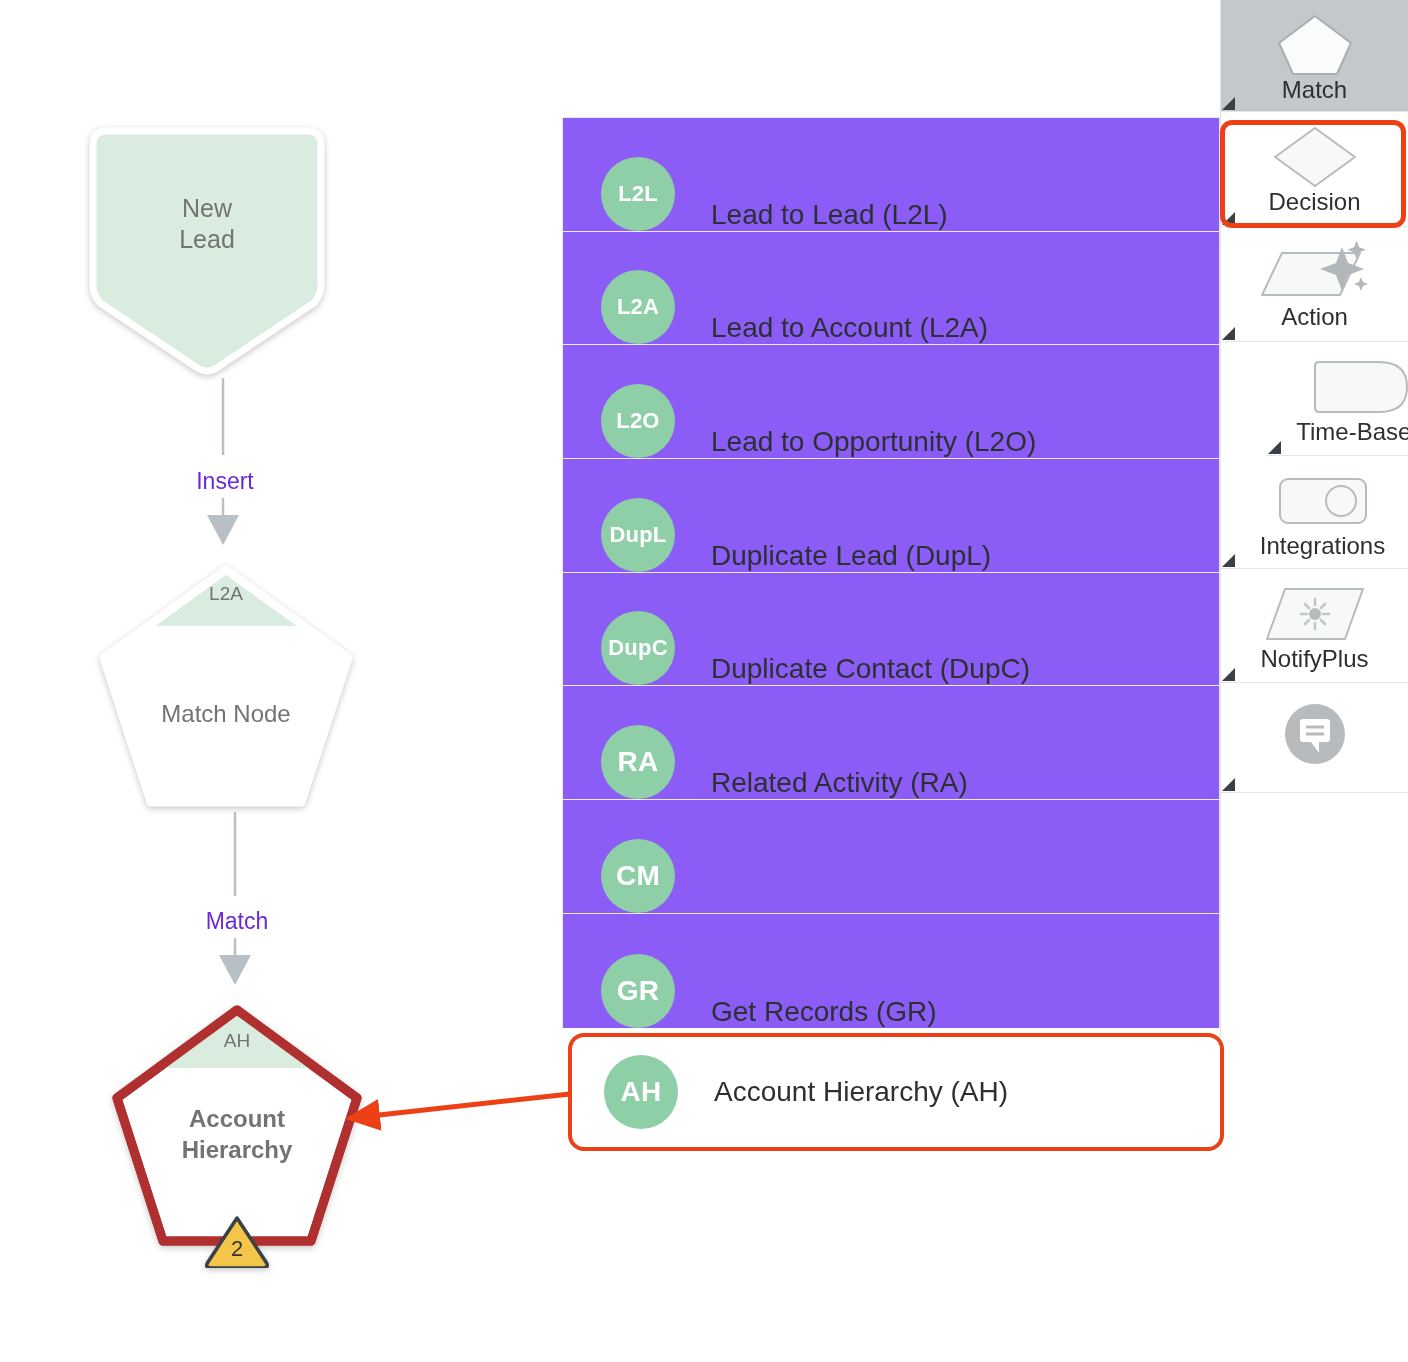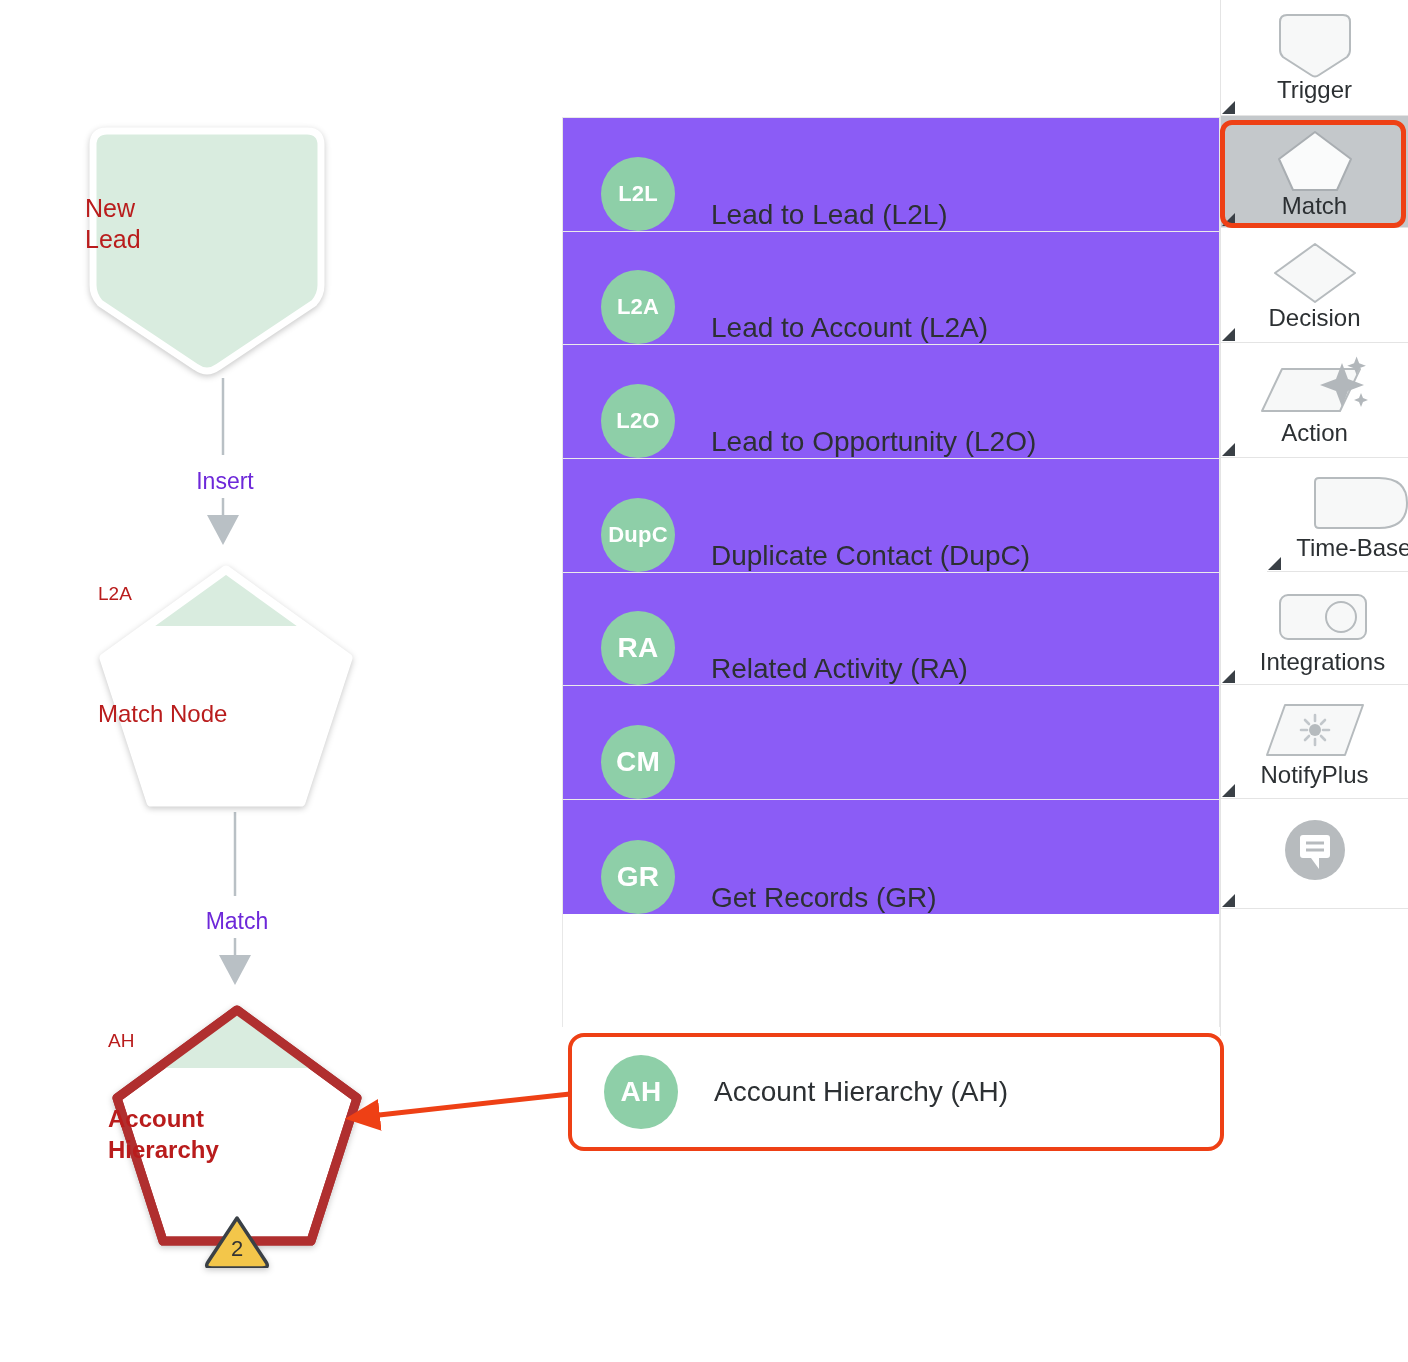--- a/index.html
+++ b/index.html
@@ -11,22 +11,22 @@
     overflow: hidden;
   }
 
   #stage { position: relative; width: 1408px; height: 1362px; background:#fff; }
 
   
   #flow-canvas { position:absolute; left:0; top:0; width:1220px; height:1362px; }
 
   .node-label {
     position:absolute;
-    text-align:left;
-    color:#b91c1c;
+    text-align:center;
+    color:#737373;
     pointer-events:none;
     white-space:pre-line;
   }
 
   
   #trigger-node { position:absolute; left:85px; top:125px; width:244px; height:250px; }
   #trigger-node .shape-wrap { position:absolute; inset:0; filter: drop-shadow(0 2px 3px rgba(0,0,0,.22)); }
   #trigger-label {
     left:85px; top:193px; width:244px;
     font-size:25px; line-height:31px;
@@ -227,20 +227,24 @@
       </div>
       <div class="list-row">
         <div class="row-badge sm">L2A</div>
         <div class="row-text">Lead to Account (L2A)</div>
       </div>
       <div class="list-row">
         <div class="row-badge sm">L2O</div>
         <div class="row-text">Lead to Opportunity (L2O)</div>
       </div>
       <div class="list-row">
+        <div class="row-badge sm">DupL</div>
+        <div class="row-text">Duplicate Lead (DupL)</div>
+      </div>
+      <div class="list-row">
         <div class="row-badge sm">DupC</div>
         <div class="row-text">Duplicate Contact (DupC)</div>
       </div>
       <div class="list-row">
         <div class="row-badge">RA</div>
         <div class="row-text">Related Activity (RA)</div>
       </div>
       <div class="list-row">
         <div class="row-badge">CM</div>
       </div>
@@ -250,29 +254,20 @@
       </div>
     </div>
 
   <div id="highlight-row-wrap">
     <div class="row-badge">AH</div>
     <div class="row-text">Account Hierarchy (AH)</div>
   </div>
 
   <div id="palette">
 
-    <div class="palette-tile" style="height:116px;">
-      <span class="tile-icon">
-        <svg width="80" height="66" viewBox="0 0 80 66">
-          <path d="M5 10 Q5 3 12 3 L68 3 Q75 3 75 10 L75 38 Q75 42 72 45 L44 63 Q40 66 36 63 L8 45 Q5 42 5 38 Z" fill="#f7f8f8" stroke="#b6bbbe" stroke-width="2"></path>
-        </svg>
-      </span>
-      <span class="tile-label">Trigger</span>
-      <span class="resize-handle"></span>
-    </div>
 
     <div class="palette-tile" id="tile-match" style="height:112px;">
       <span class="tile-icon">
         <svg width="76" height="64" viewBox="0 0 76 64">
           <path d="M38 3 L74 30 L60 61 L16 61 L2 30 Z" fill="#fafbfb" stroke="#a9aeb2" stroke-width="2" stroke-linejoin="round"></path>
         </svg>
       </span>
       <span class="tile-label">Match</span>
       <span class="resize-handle"></span>
     </div>

